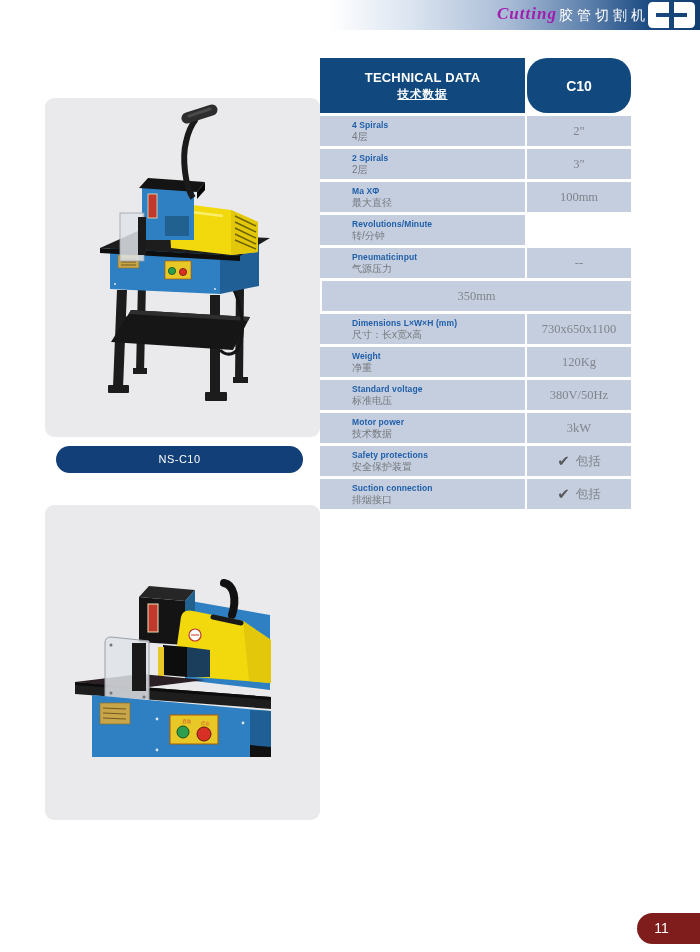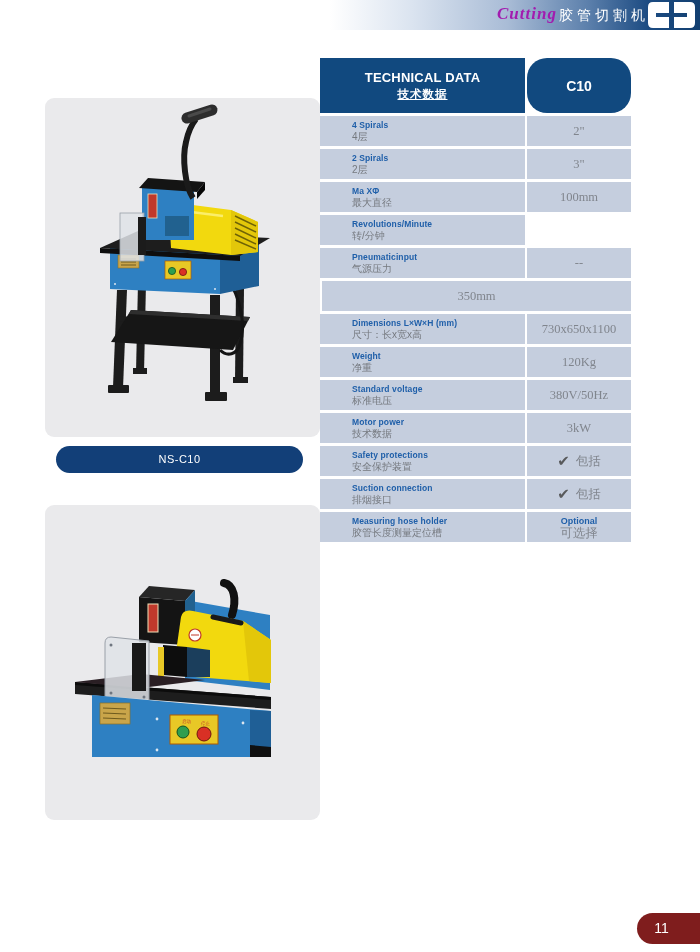--- a/index.html
+++ b/index.html
@@ -286,29 +286,17 @@
     <div class="trow">
       <div class="c-left">
           <div class="lbl-en">Suction connection</div>
           <div class="lbl-zh">排烟接口</div>
         </div>
       <div class="c-right">
           <span class="chk">✔</span>
           <span>包括</span>
         </div>
     </div>
-    <div class="trow">
-      <div class="c-left">
-          <div class="lbl-en">Measuring hose holder</div>
-          <div class="lbl-zh">胶管长度测量定位槽</div>
-        </div>
-      <div class="c-right">
-        <div class="val-stack">
-          <span class="val-opt">Optional</span>
-          <span>可选择</span>
-        </div>
-      </div>
-    </div>
   </div>
 
   <div class="page-num">11</div>
 
 </div>
 
 </body></html>

